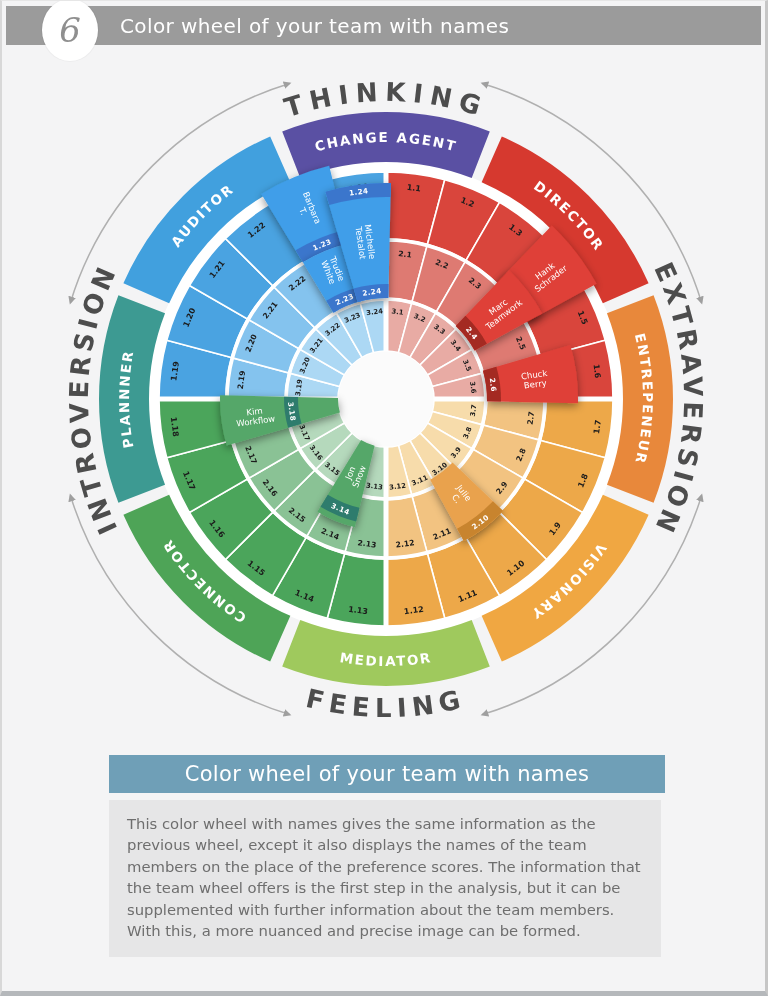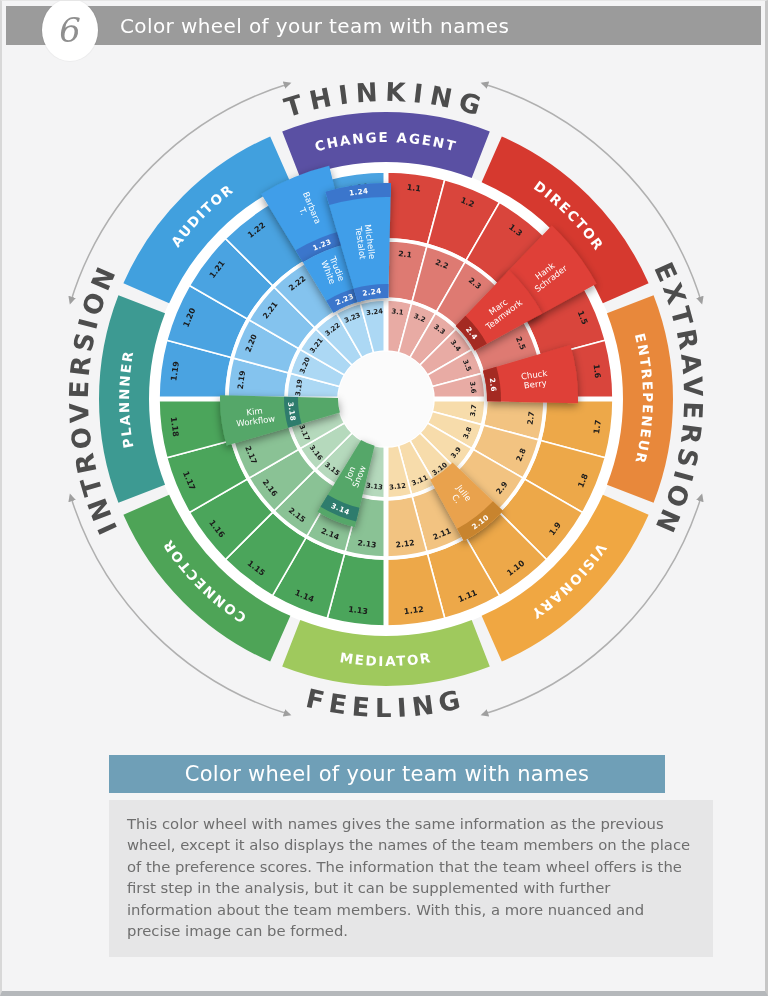--- a/index.html
+++ b/index.html
@@ -29,21 +29,21 @@
     color:#ffffff;font-size:20px;letter-spacing:0.4px;
   }
   #wheel-svg{position:absolute;left:0;top:50px;}
   #wheel-svg text{font-family:"DejaVu Sans","Liberation Sans",sans-serif;}
   .info-title-bar{
     position:absolute;left:107px;top:754px;width:556px;height:38px;
     background:#6f9fb7;display:flex;align-items:center;justify-content:center;
   }
   .info-title{color:#ffffff;font-size:21px;letter-spacing:0.3px;}
   .info-body{
-    position:absolute;left:107px;top:799px;width:604px;
+    position:absolute;left:107px;top:799px;width:552px;
     background:#e6e6e7;box-sizing:border-box;padding:13px 18px 15px 18px;
     color:#6e6e6e;font-size:14.8px;line-height:1.45;
   }
 </style>
 </head>
 <body>
 
 <div class="page">
 
   <div class="header-bar">

